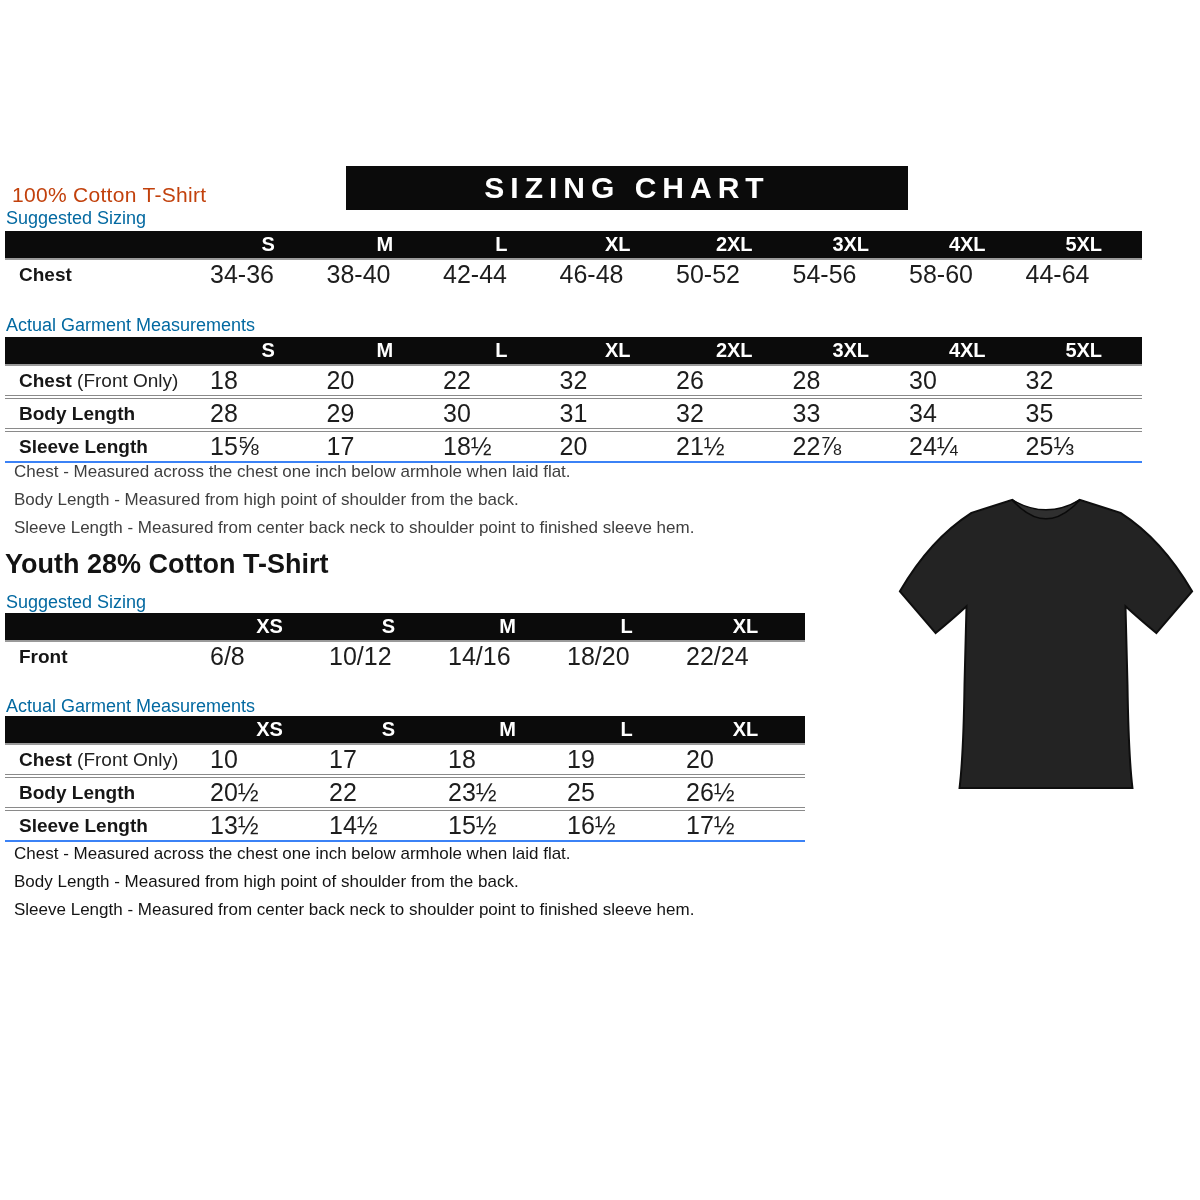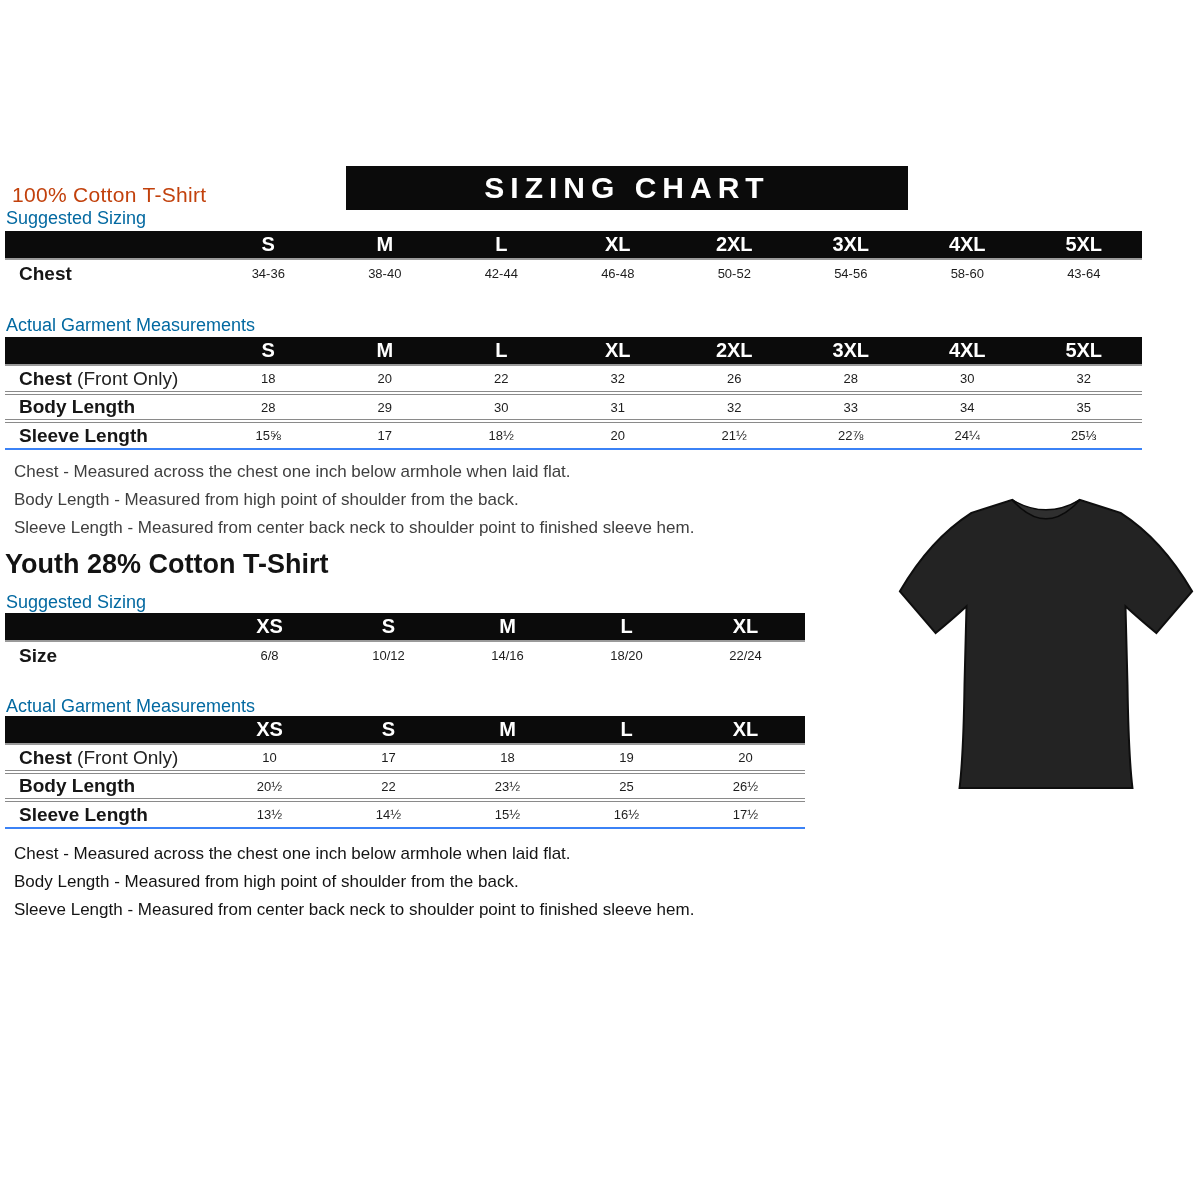--- a/index.html
+++ b/index.html
@@ -27,21 +27,21 @@
   table.size-table{border-collapse:collapse;table-layout:fixed;}
   table.size-table thead th{
     background:var(--table_header_bg,#0b0b0b);color:#ffffff;font-weight:bold;
     font-size:20px;height:27px;text-align:center;padding:0;
     border-bottom:2px solid #9a9a9a;
   }
   table.size-table tbody th{
     text-align:left;padding:0 0 0 14px;font-size:19px;font-weight:bold;color:#161616;white-space:nowrap;
   }
   table.size-table tbody th .sfx{font-weight:400;color:#222222;text-align:right;}
-  table.size-table tbody td{text-align:center;font-size:13px;color:#1d1d1d;padding:0;}
+  table.size-table tbody td{font-size:25px;color:#1d1d1d;padding:0;}
   table.size-table tbody tr{height:28px;}
 
   .t-adult{width:1137px;}
   .t-adult col.c-label{width:205px;}
   .t-youth{width:800px;}
   .t-youth col.c-label{width:205px;}
 
   .t-adult-suggested{left:5px;top:231px;}
   .t-adult-suggested tbody tr{height:33px;}
   .t-adult-actual{left:5px;top:337px;}
@@ -98,21 +98,21 @@
     <tbody>
       <tr>
         <th><span>Chest</span></th>
         <td>34-36</td>
         <td>38-40</td>
         <td>42-44</td>
         <td>46-48</td>
         <td>50-52</td>
         <td>54-56</td>
         <td>58-60</td>
-        <td>43-64</td>
+        <td>44-64</td>
       </tr>
     </tbody>
   </table>
 
 <div class="abs section-label lab-adult-actual">Actual Garment Measurements</div>
 <table class="abs size-table ruled t-adult t-adult-actual">
     <colgroup>
       <col class="c-label">
       <col>
       <col>
@@ -196,21 +196,21 @@
         <th></th>
         <th>XS</th>
         <th>S</th>
         <th>M</th>
         <th>L</th>
         <th>XL</th>
       </tr>
     </thead>
     <tbody>
       <tr>
-        <th><span>Size</span></th>
+        <th><span>Front</span></th>
         <td>6/8</td>
         <td>10/12</td>
         <td>14/16</td>
         <td>18/20</td>
         <td>22/24</td>
       </tr>
     </tbody>
   </table>
 
 <div class="abs section-label lab-youth-actual">Actual Garment Measurements</div>

